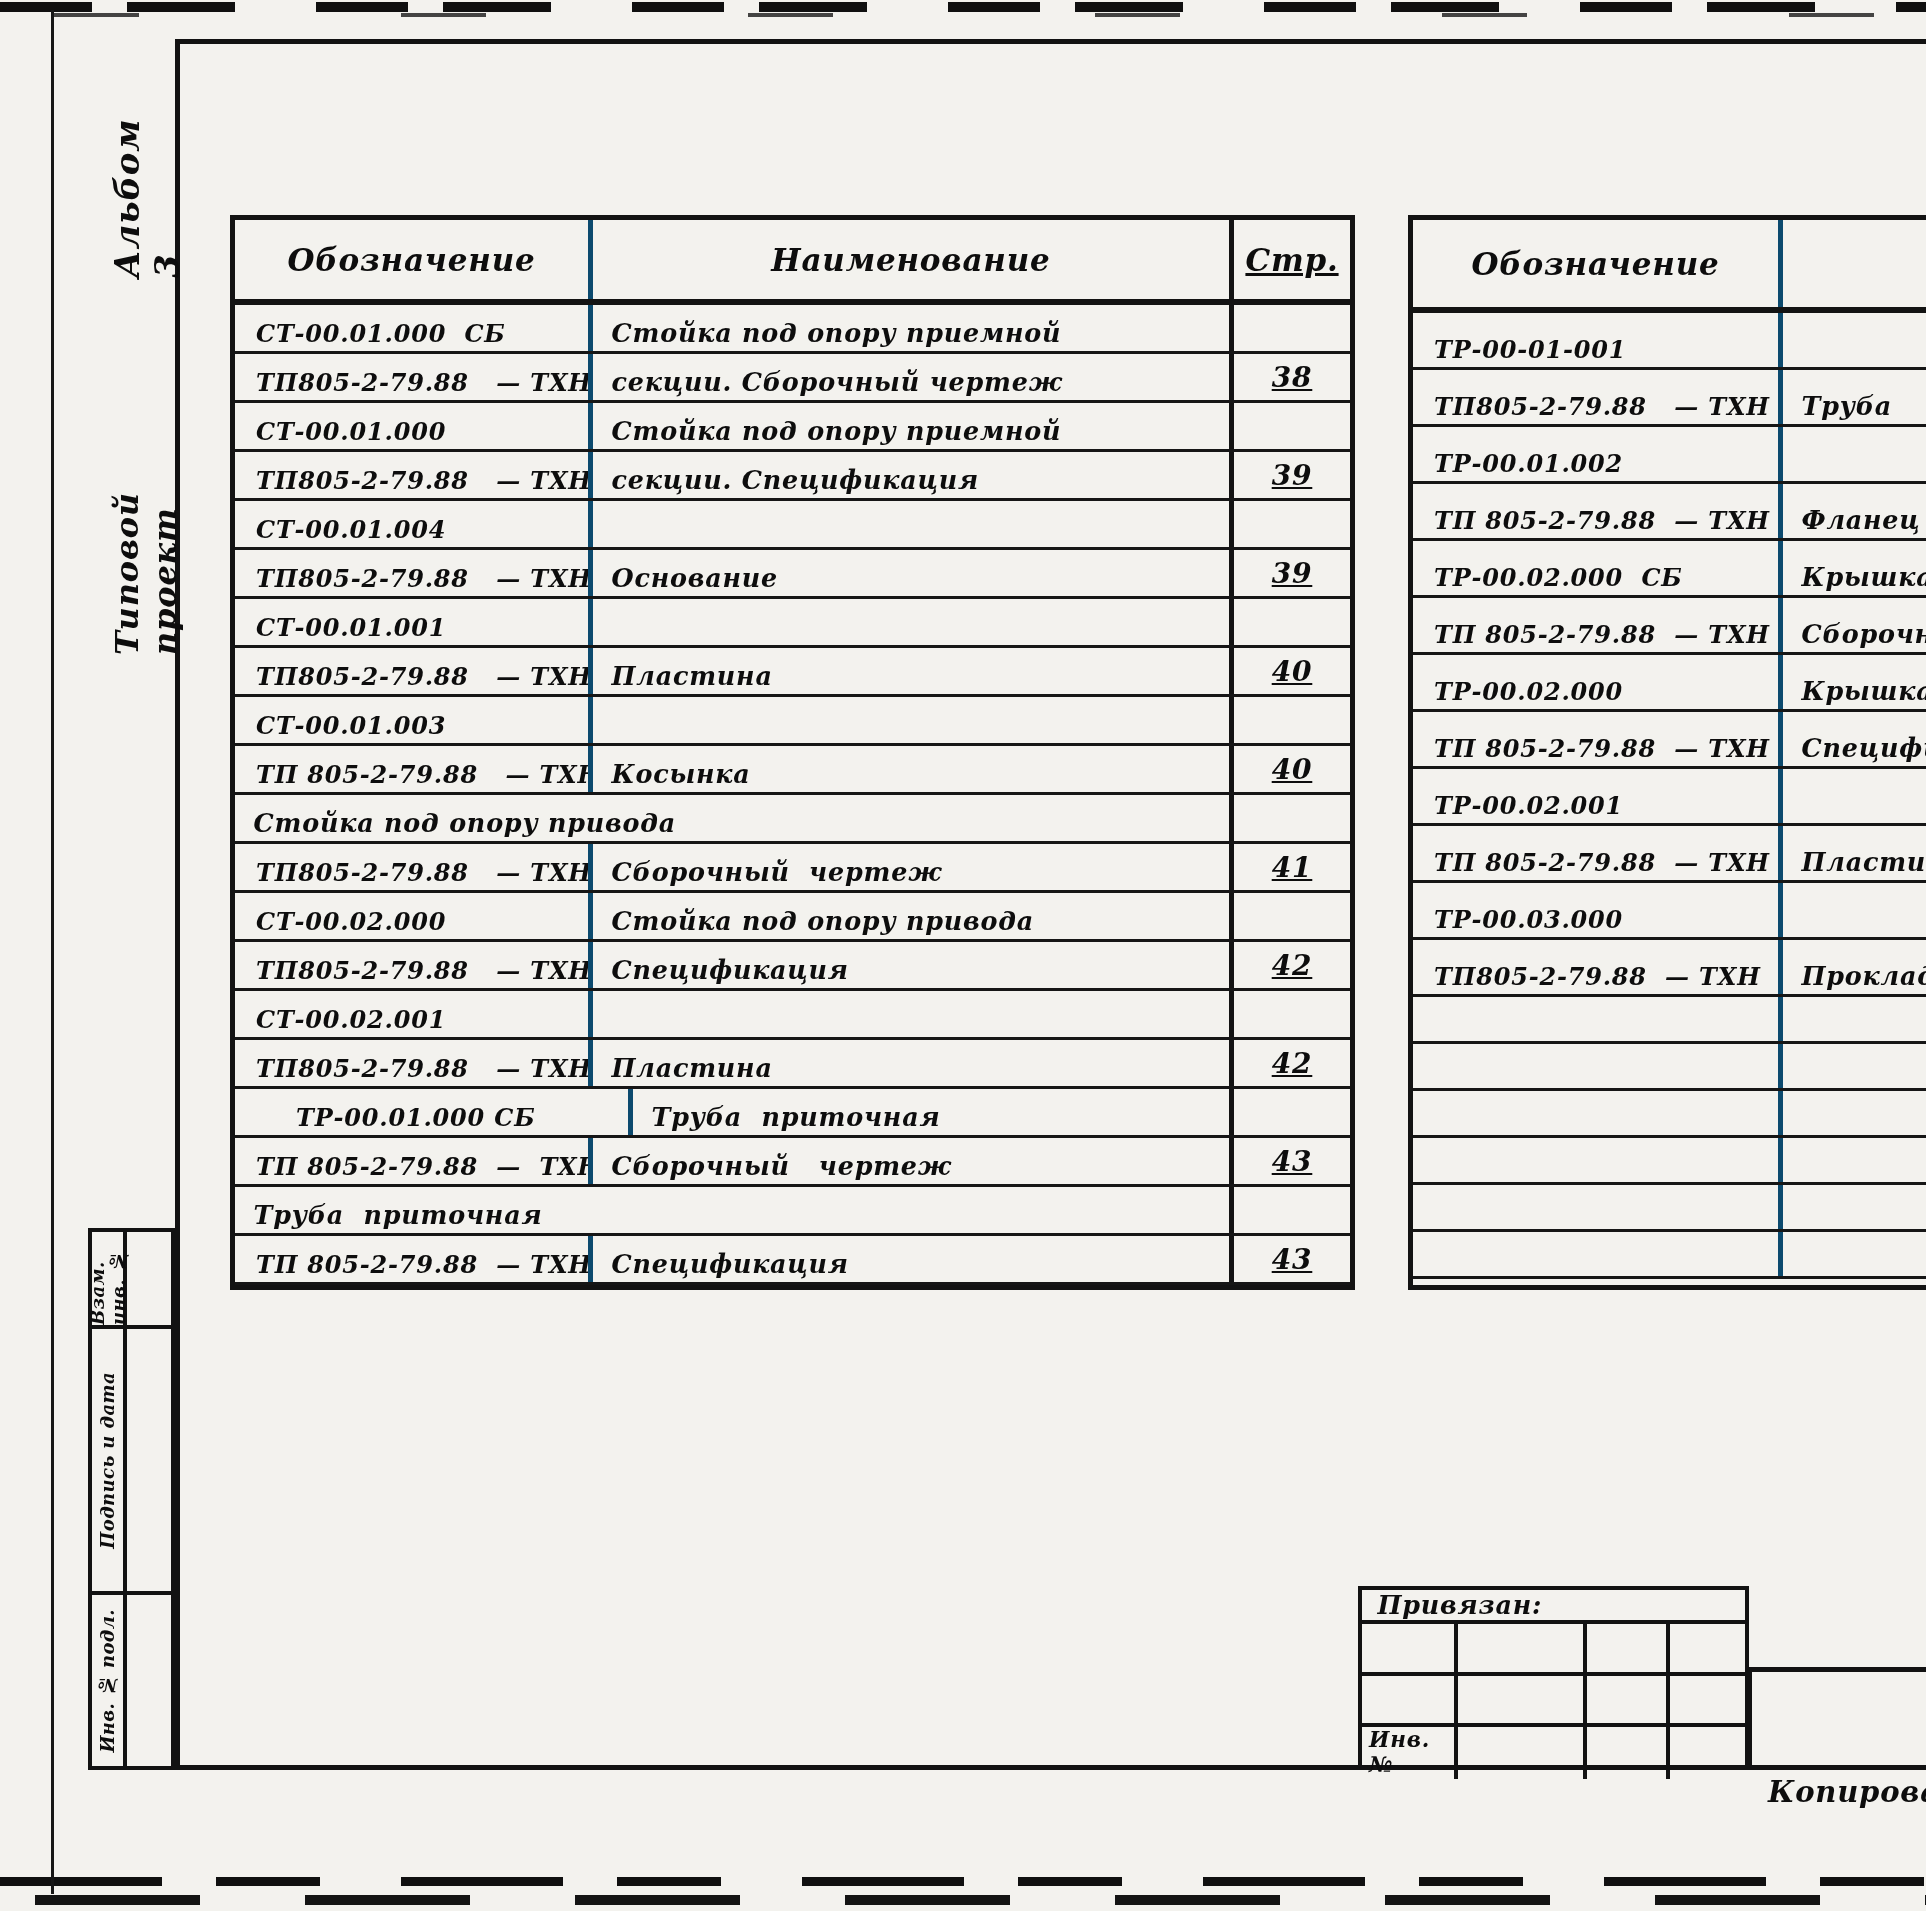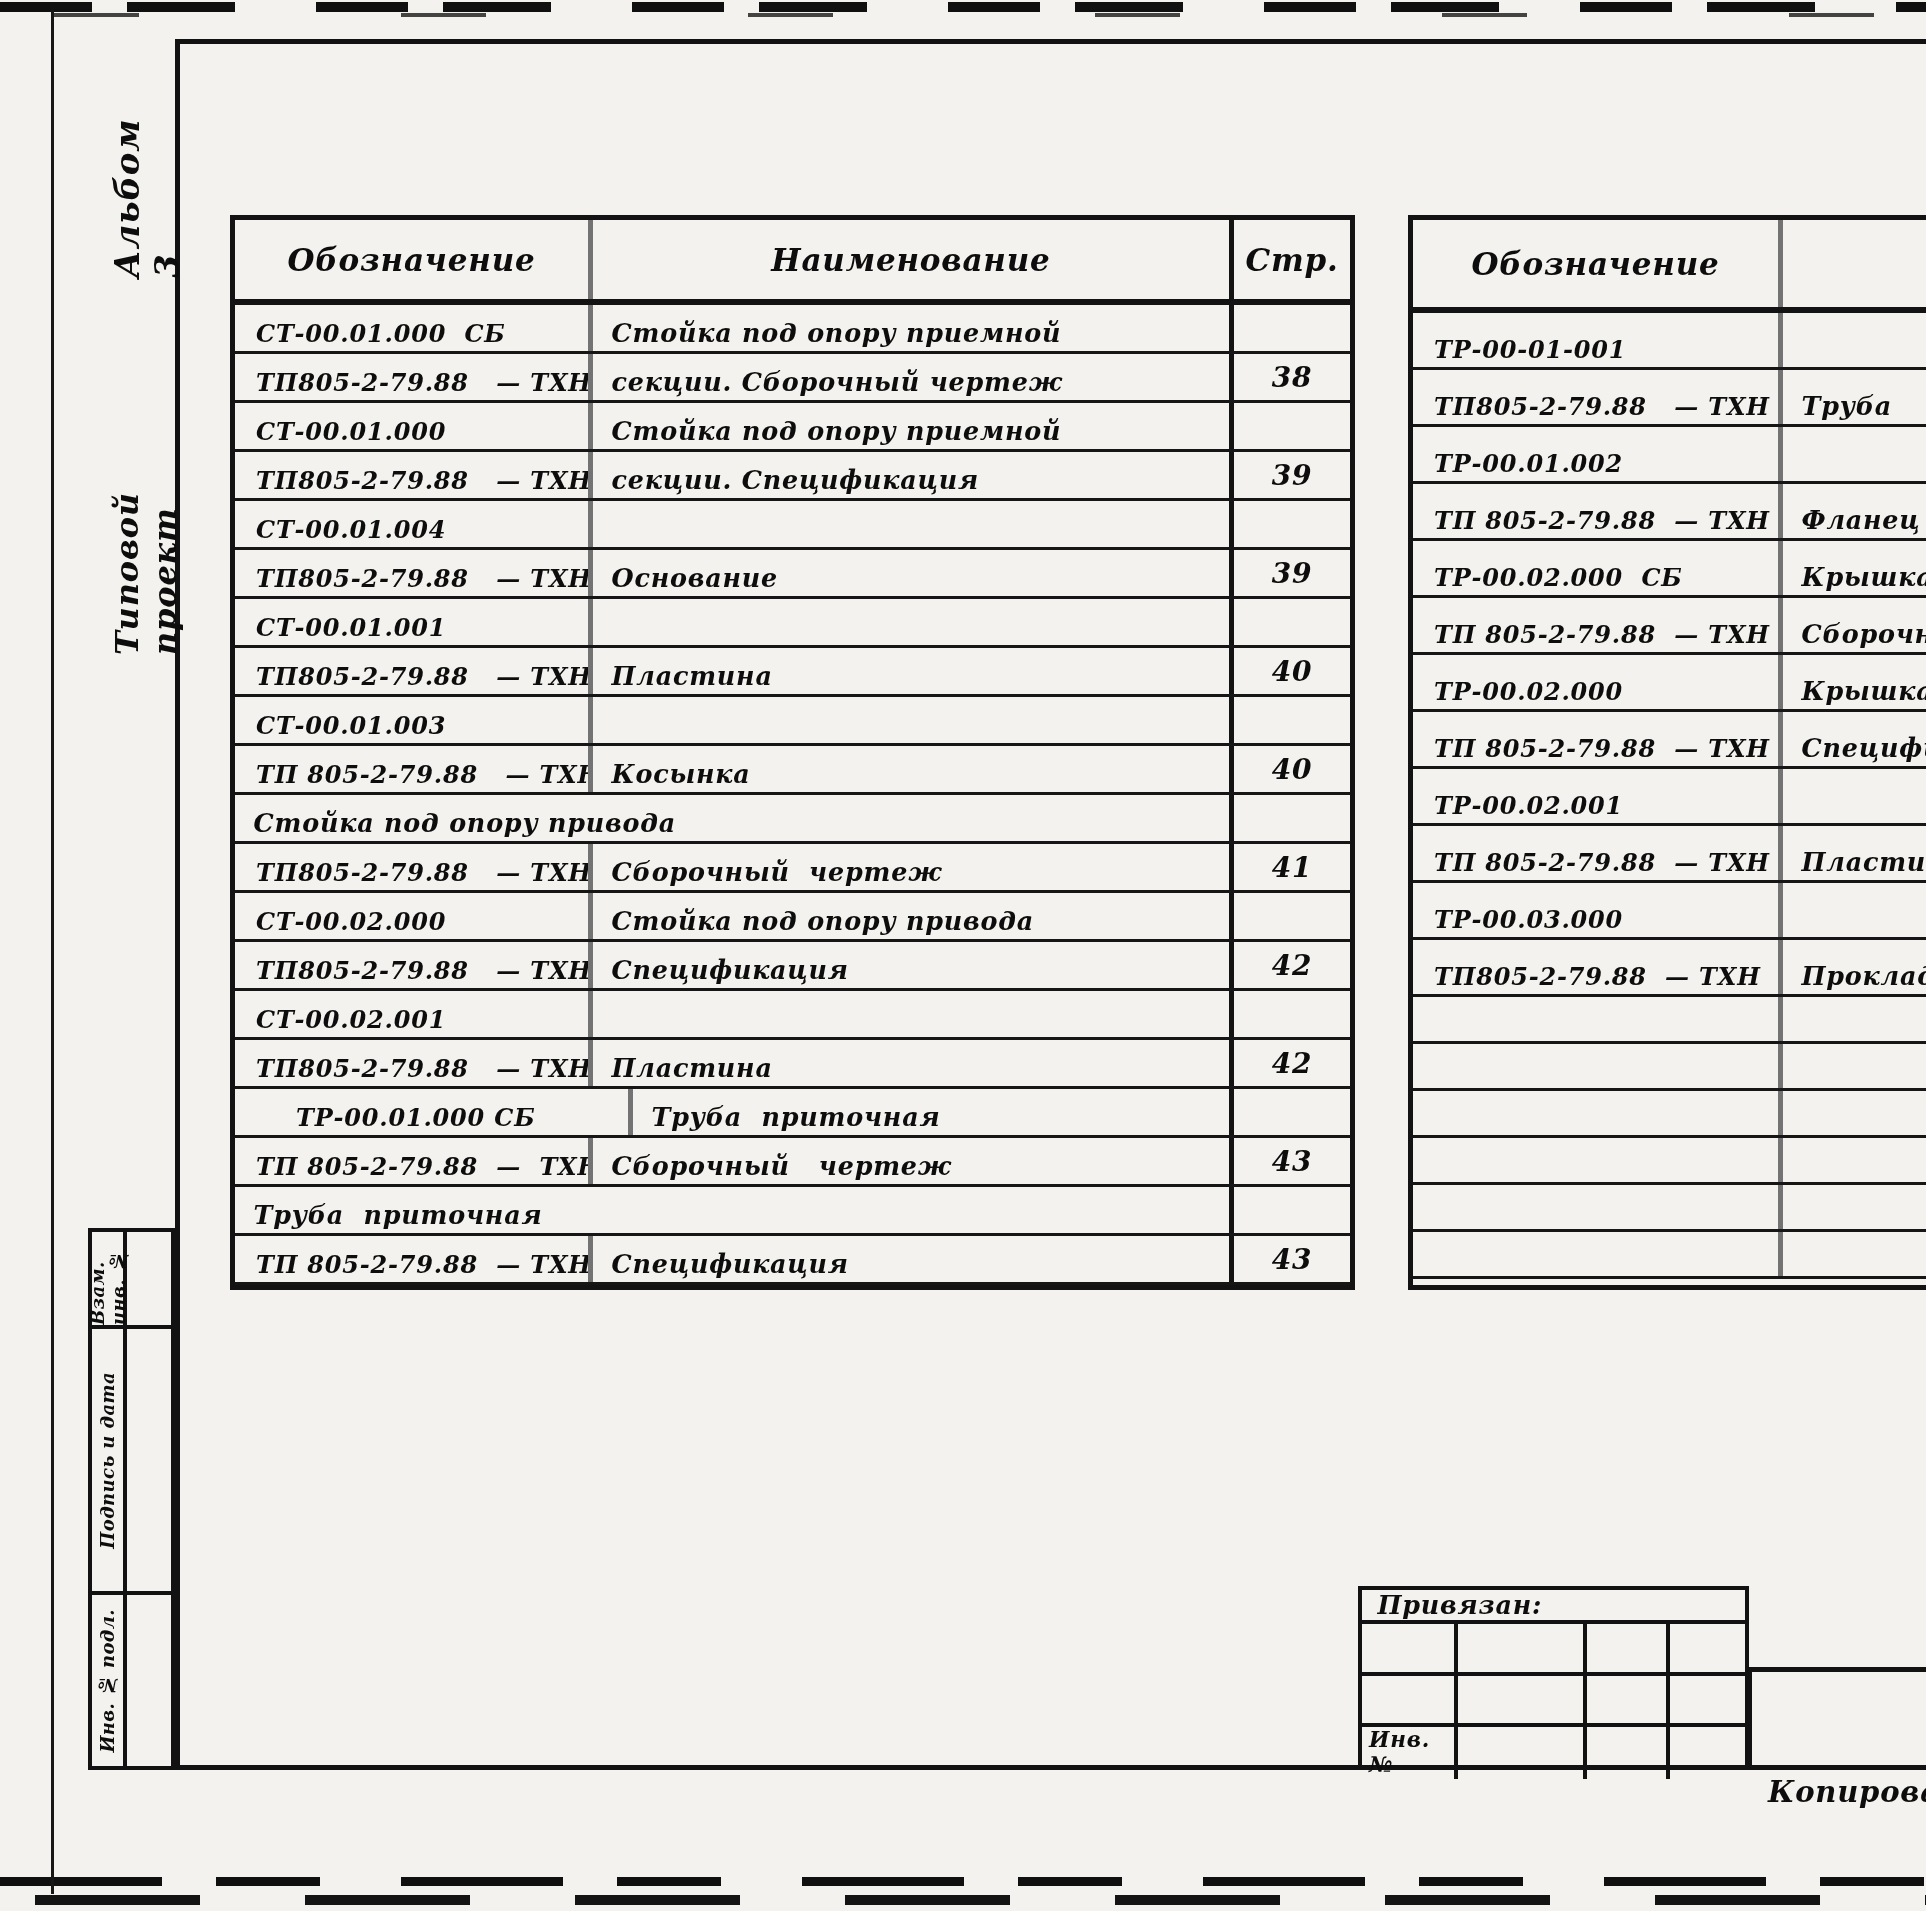--- a/index.html
+++ b/index.html
@@ -46,23 +46,23 @@
   
   .tbl{position:absolute; top:215px; height:1075px; border:5.4px solid #131313; box-sizing:border-box;
     display:flex; flex-direction:column;}
   .tbl-left{left:230px;  width:1125px;}
   .tbl-right{left:1408px; width:1160px;}
   .thead{height:93px; border-bottom:6.2px solid #131313; box-sizing:border-box; display:flex; align-items:stretch;}
   .hcell{display:flex; align-items:center; justify-content:center; font-size:31px;}
   .rows{flex:1; display:flex; flex-direction:column;}
   .trow{display:flex; border-bottom:3.5px solid #161616; box-sizing:border-box;}
   .cell{display:flex; align-items:flex-end; box-sizing:border-box; overflow:hidden;}
-  .c-d{width:358px; border-right:5px solid #737373; box-sizing:border-box;}
+  .c-d{width:358px; border-right:5px solid #0c4a6e; box-sizing:border-box;}
   .c-n{flex:1; border-right:5px solid #131313; box-sizing:border-box;}
-  .c-p{width:116px;}
+  .c-p{width:116px;text-decoration:underline;}
   .tbl-right .c-d{width:370px;}
   .ds{padding:0 0 3.1px 21px; font-size:24px; white-space:pre;}
   .nm{padding:0 0 3.1px 18.5px; font-size:25.4px; white-space:pre;}
   .pg{justify-content:center; align-items:center; font-size:28px;}
 
   
   .pv{position:absolute; left:1358px; top:1586px; width:391px; height:183px;
     border:4.6px solid #121212; box-sizing:border-box; display:flex; flex-direction:column;}
   .pv-head{height:57px; border-bottom:4.6px solid #121212; box-sizing:border-box;
     display:flex; align-items:center; padding-left:15.4px; font-size:25.4px;}

